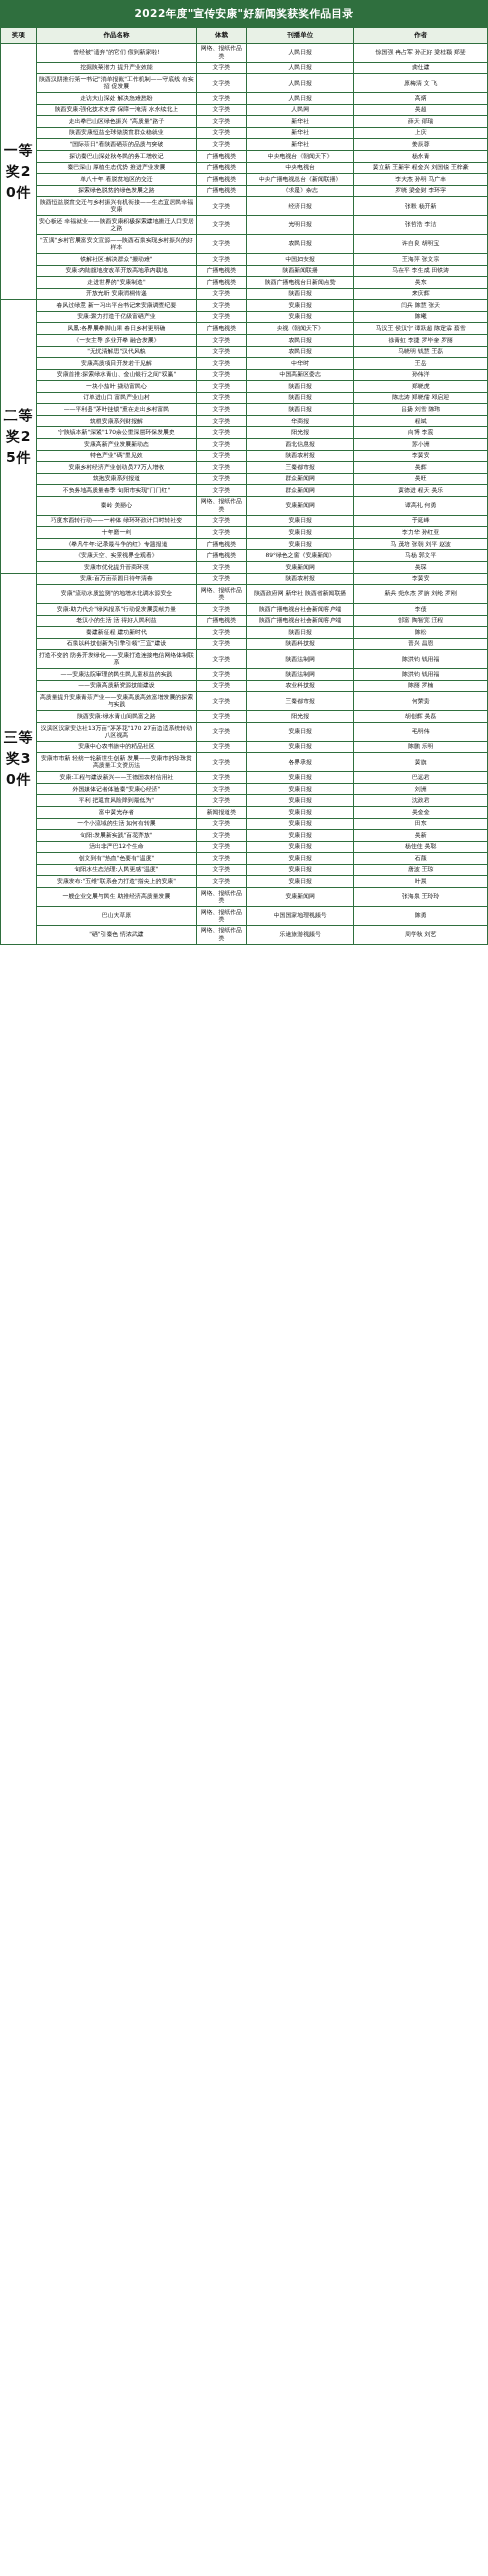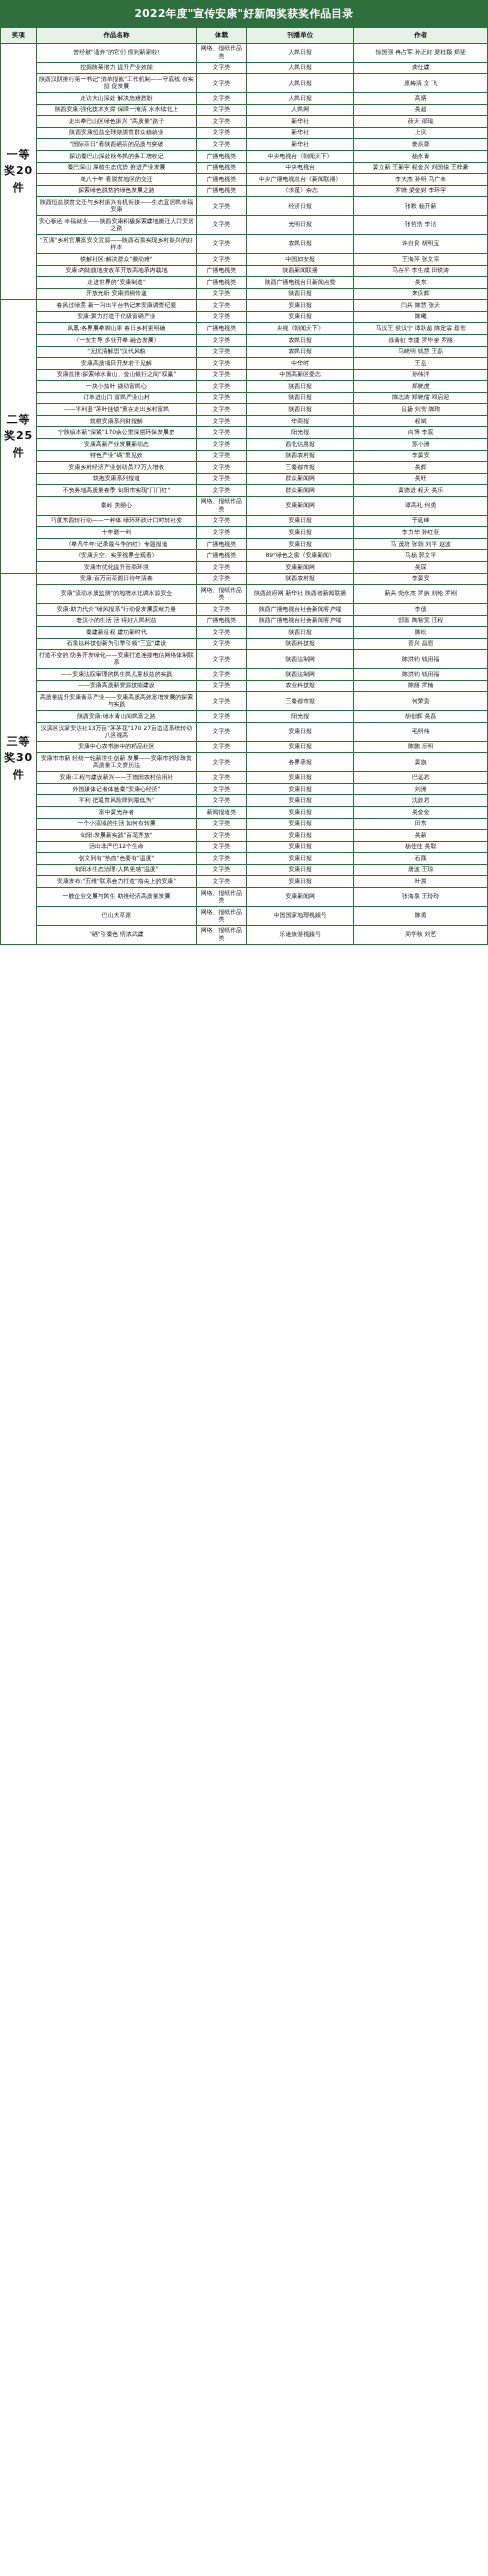--- a/index.html
+++ b/index.html
@@ -48,21 +48,21 @@
   .col-prize { width: 36px; }
   .col-work  { width: 159px; }
   .col-type  { width: 50px; }
   .col-org   { width: 107px; }
   .col-author{ width: 133px; }
   td.work {
     text-align: center;
   }
   td.prize-cell {
     font-weight: bold;
-    font-size: 11px;
+    font-size: 14px;
     letter-spacing: 0.8px;
     line-height: 1.5;
     background: #ffffff;
   }
   .prize-inner { display: block; }
 </style>
 </head>
 <body>
 
 <div class="page">

